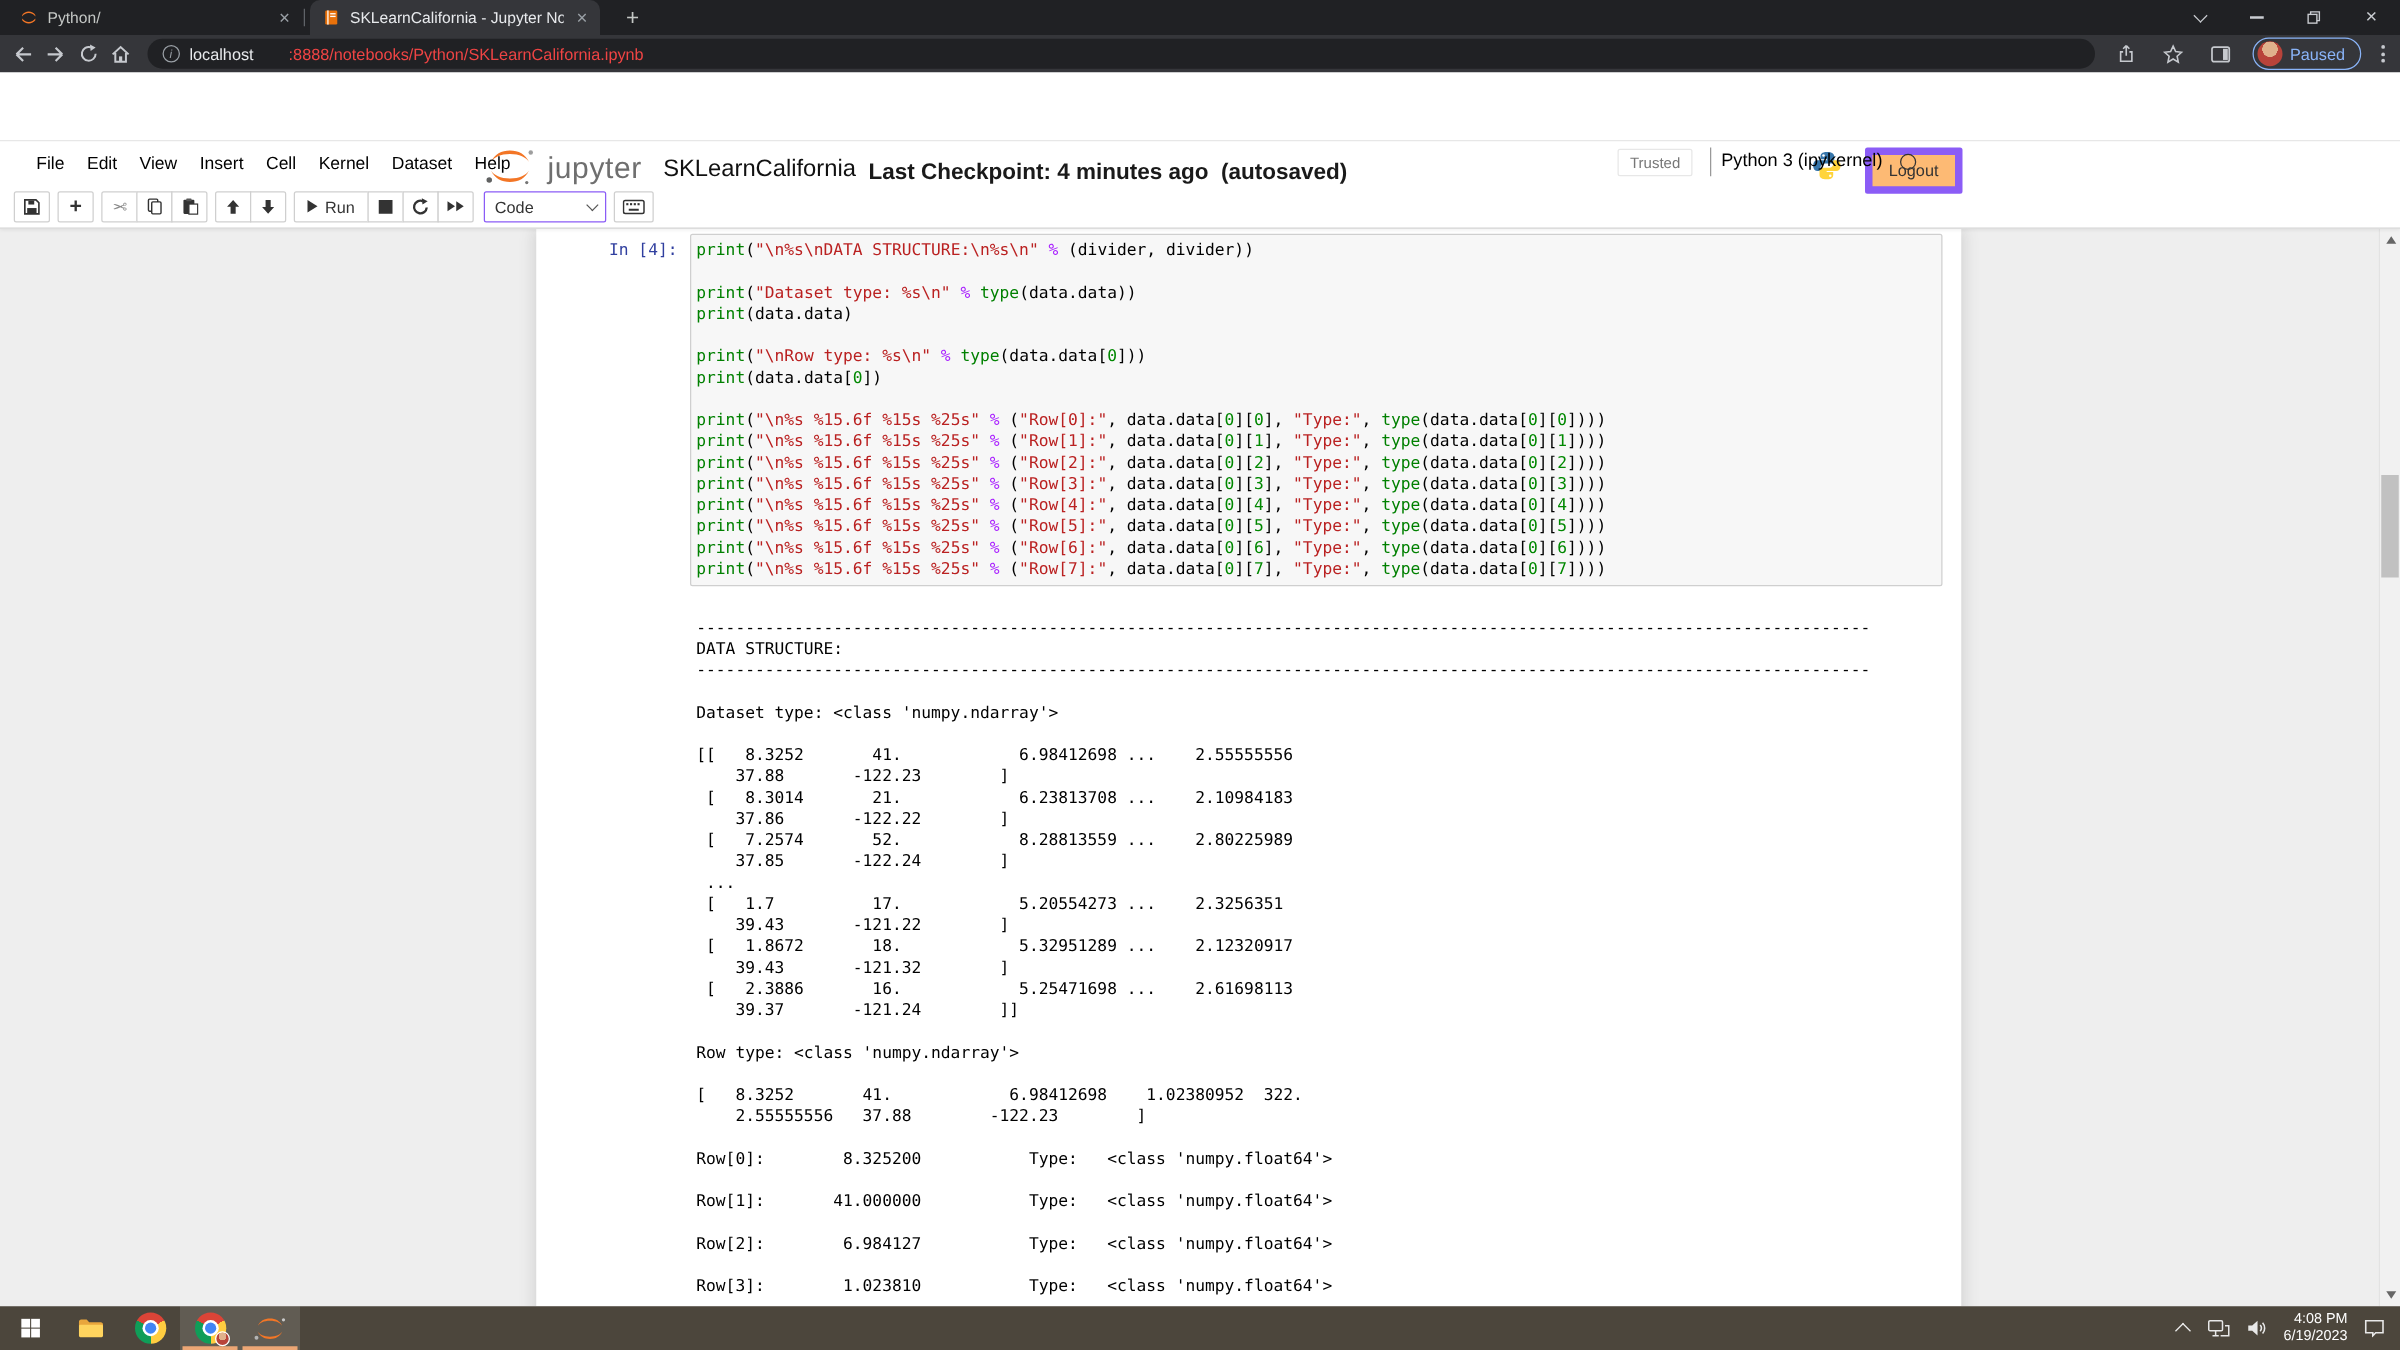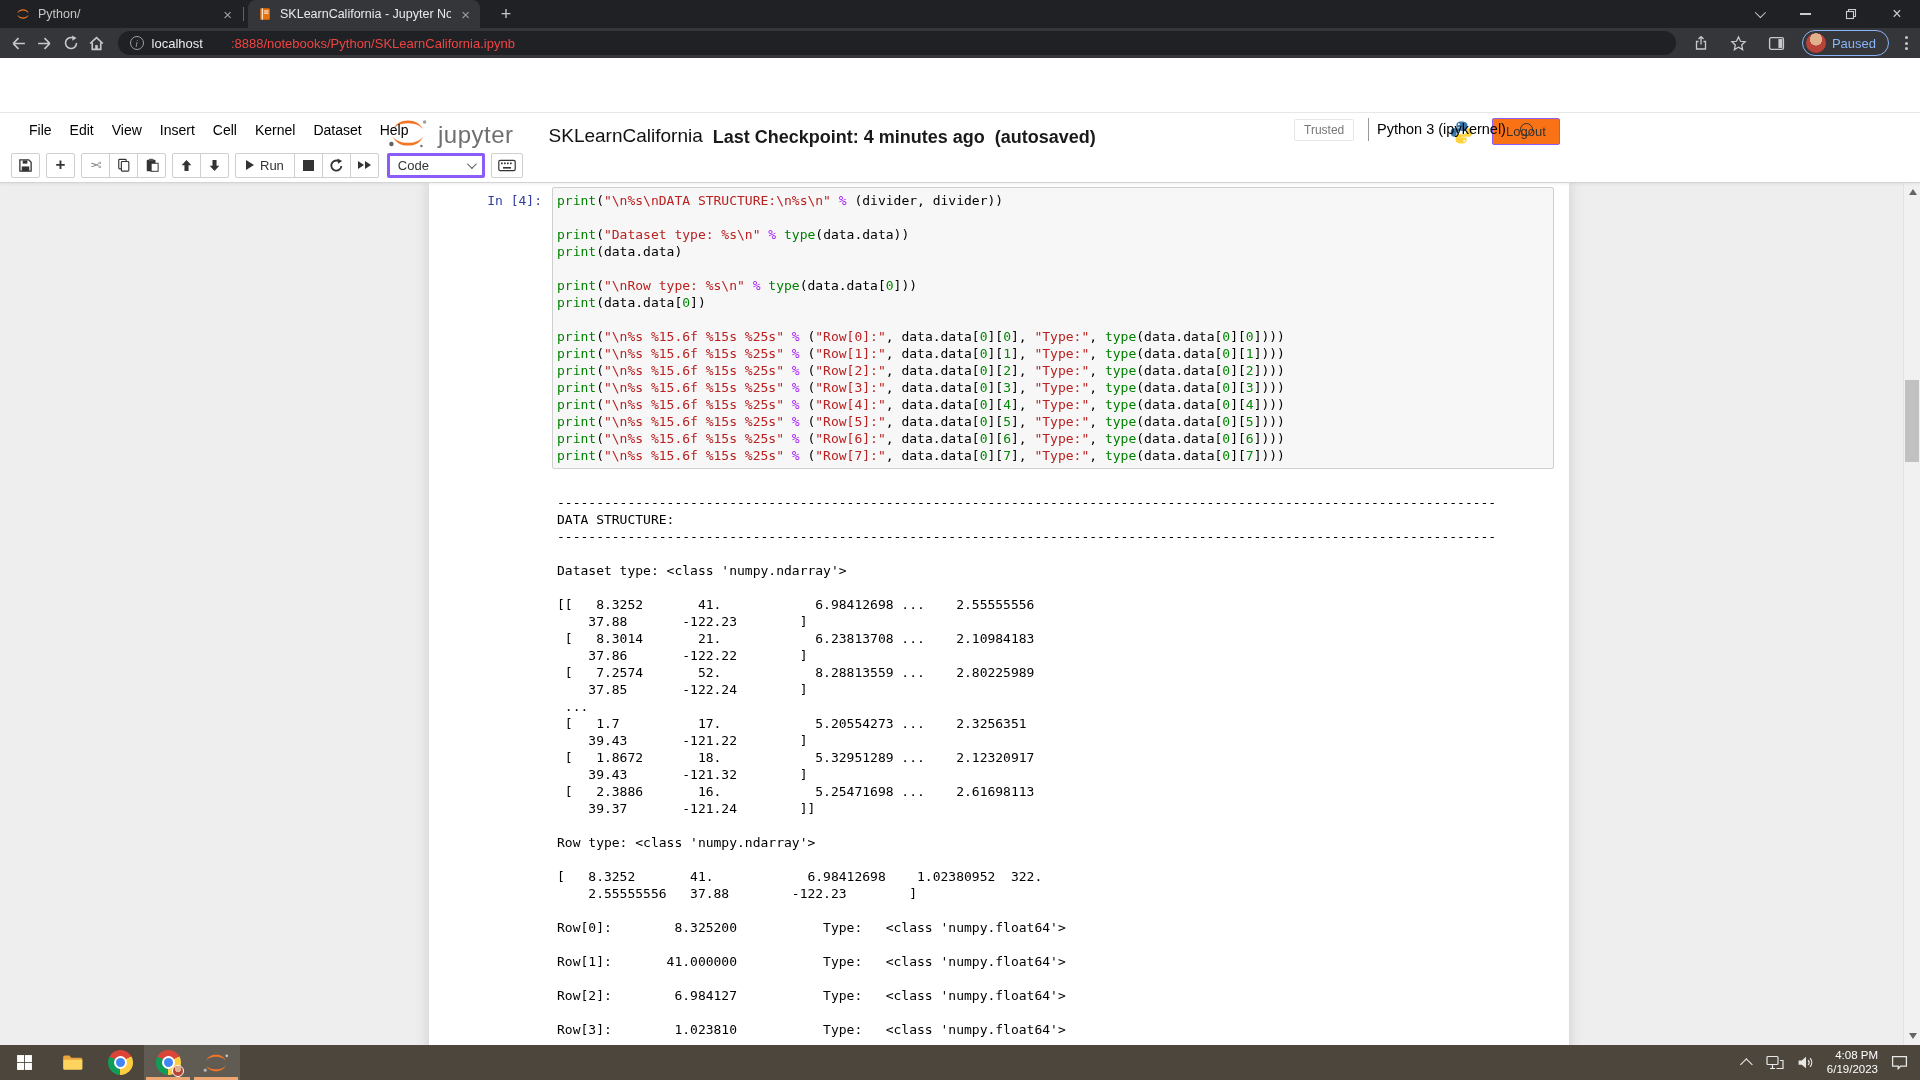--- a/index.html
+++ b/index.html
@@ -40,24 +40,24 @@
             background:radial-gradient(circle at 50% 32%, #e0b18c 0 36%, #b8433a 37% 100%); }
   .kebab { display:flex; flex-direction:column; gap:2.5px; padding:0 4px; }
   .kebab span { width:3px; height:3px; border-radius:50%; background:#c6c9ce; }
 
   
   .page { position:absolute; top:58px; left:0; right:0; height:987px; background:#eee; overflow:hidden; }
   .jheader { position:absolute; top:0; left:0; right:0; height:125px; background:#fff;
              border-bottom:1px solid #d4d4d4; box-shadow:0 1px 3px rgba(0,0,0,.07); z-index:2; }
   .brand-row { position:absolute; left:388px; top:60px; display:flex; align-items:flex-end; gap:10px; }
   .brand-text { font-size:24px; color:#6f6f6f; letter-spacing:.5px; line-height:26px; }
-  .nb-title { font-size:19px; color:#111; line-height:24px; margin-left:25px; }
+  .nb-title { font-size:19px; color:#111; line-height:24px; margin-left:7px; }
   .checkpoint { font-size:18px; color:#1a1a1a; line-height:20px; padding-bottom:1px;font-weight:bold; }
   .python-logo { position:absolute; left:1448px; top:61px; }
-  .logout { position:absolute; left:1492px; top:60px; border:1px solid #8b5cf6; background:#f97316;
+  .logout { position:absolute; left:1492px; top:60px; border:6px solid #8b5cf6; background:#fdba74;
             padding:5px 13px; font-size:13px; color:#333; border-radius:2px; }
 
   .menubar { position:absolute; top:54px; left:0; right:0; height:35px; border-top:1px solid #e7e7e7;
              display:flex; align-items:center; padding-left:20px; }
   .menu-item { padding:0 9px; font-size:14px; color:#000; line-height:35px; }
   .trusted { position:absolute; left:1294px; top:61px; border:1px solid #e7e7e7; color:#777;
              font-size:12px; padding:3px 9px; border-radius:2px; background:#fff; }
   .kernel-sep { position:absolute; left:1368px; top:60px; width:1px; height:23px; background:#999; }
   .kernel-name { position:absolute; left:1377px; top:63px; font-size:14.5px; color:#000; }
   .kernel-ind { position:absolute; left:1520px; top:65px; width:13px; height:13px;
@@ -71,21 +71,21 @@
   .tb-group .tb-btn:first-child { border-radius:2px 0 0 2px; }
   .tb-group .tb-btn:last-child { border-radius:0 2px 2px 0; margin-right:0; }
   .tb-group .tb-btn:only-child { border-radius:2px; }
   .run-btn { gap:6px; padding:0 10px; }
   .play-tri { width:0; height:0; border-left:8px solid #333; border-top:5px solid transparent;
               border-bottom:5px solid transparent; }
   .stop-sq { width:11px; height:11px; background:#333; }
   .ff { display:flex; gap:1px; }
   .ff i { width:0; height:0; border-left:6px solid #333; border-top:4.5px solid transparent;
           border-bottom:4.5px solid transparent; }
-  .cm-select { width:98px; height:25px; border:3px solid #8b5cf6; border-radius:2px; background:#fff;
+  .cm-select { width:98px; height:25px; border:1px solid #8b5cf6; border-radius:2px; background:#fff;
                display:flex; align-items:center; justify-content:space-between; padding:0 8px;
                font-size:13px; color:#333; margin-left:2px; }
   .sel-chev { width:7px; height:7px; border-right:1.5px solid #555; border-bottom:1.5px solid #555;
               transform:rotate(45deg) translateY(-2px); }
   .scissors { transform:scaleX(-1); color:#8a8a8a; font-size:14px; }
 
   .site { position:absolute; top:125px; left:0; right:0; bottom:0; background:#eee; overflow:hidden; }
   .nb-container { position:absolute; left:382px; top:0; bottom:-20px; width:1140px; background:#fff;
                   box-shadow:0 0 12px 1px rgba(87,87,87,.2); padding:4px 15px;margin-left:47px; }
   .cell-input { display:flex; }

